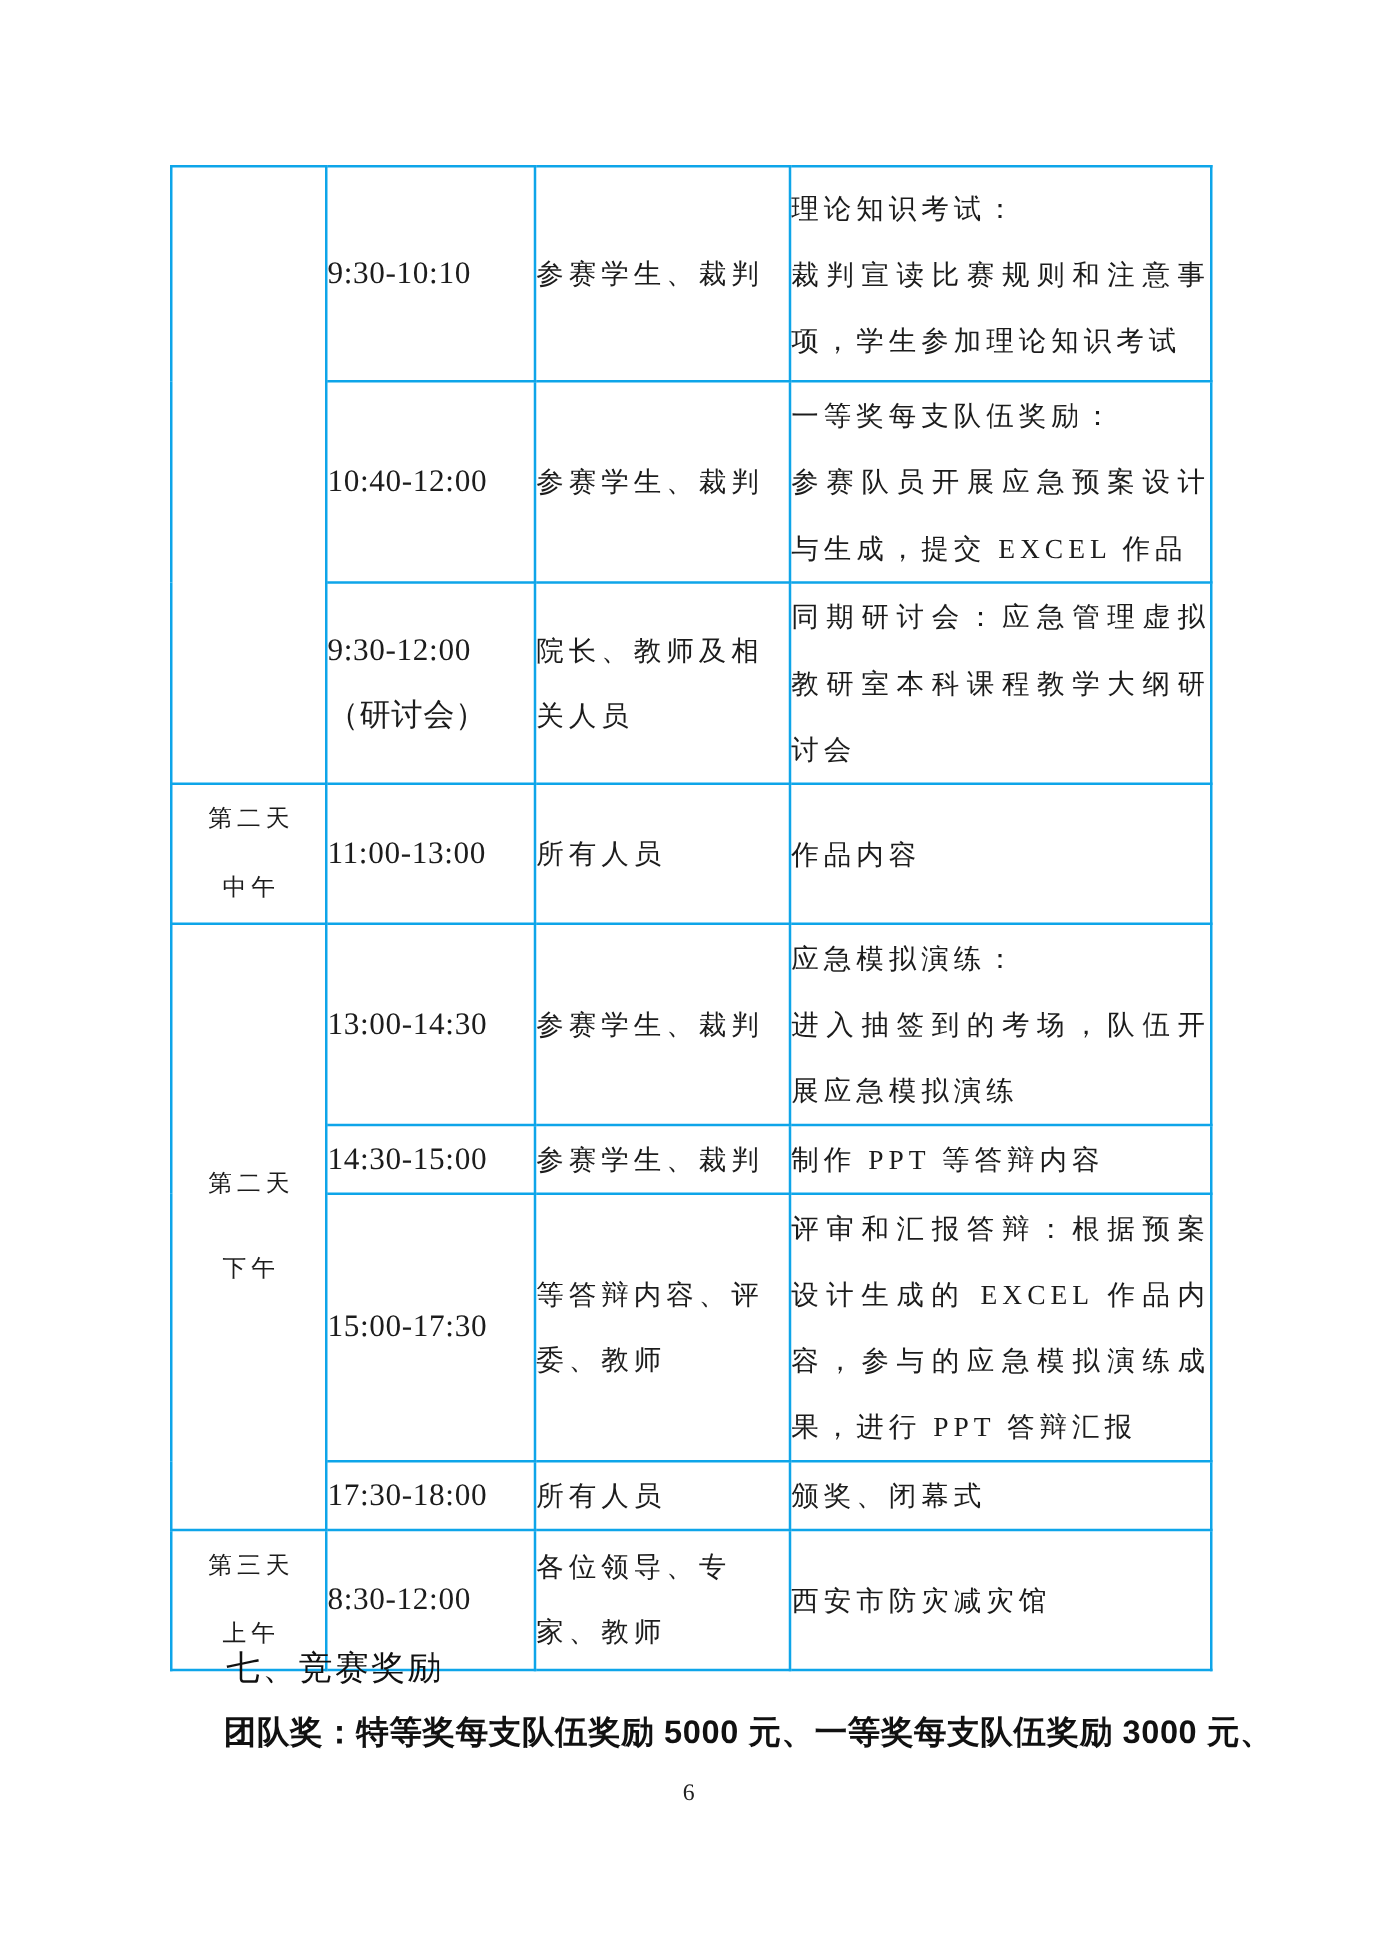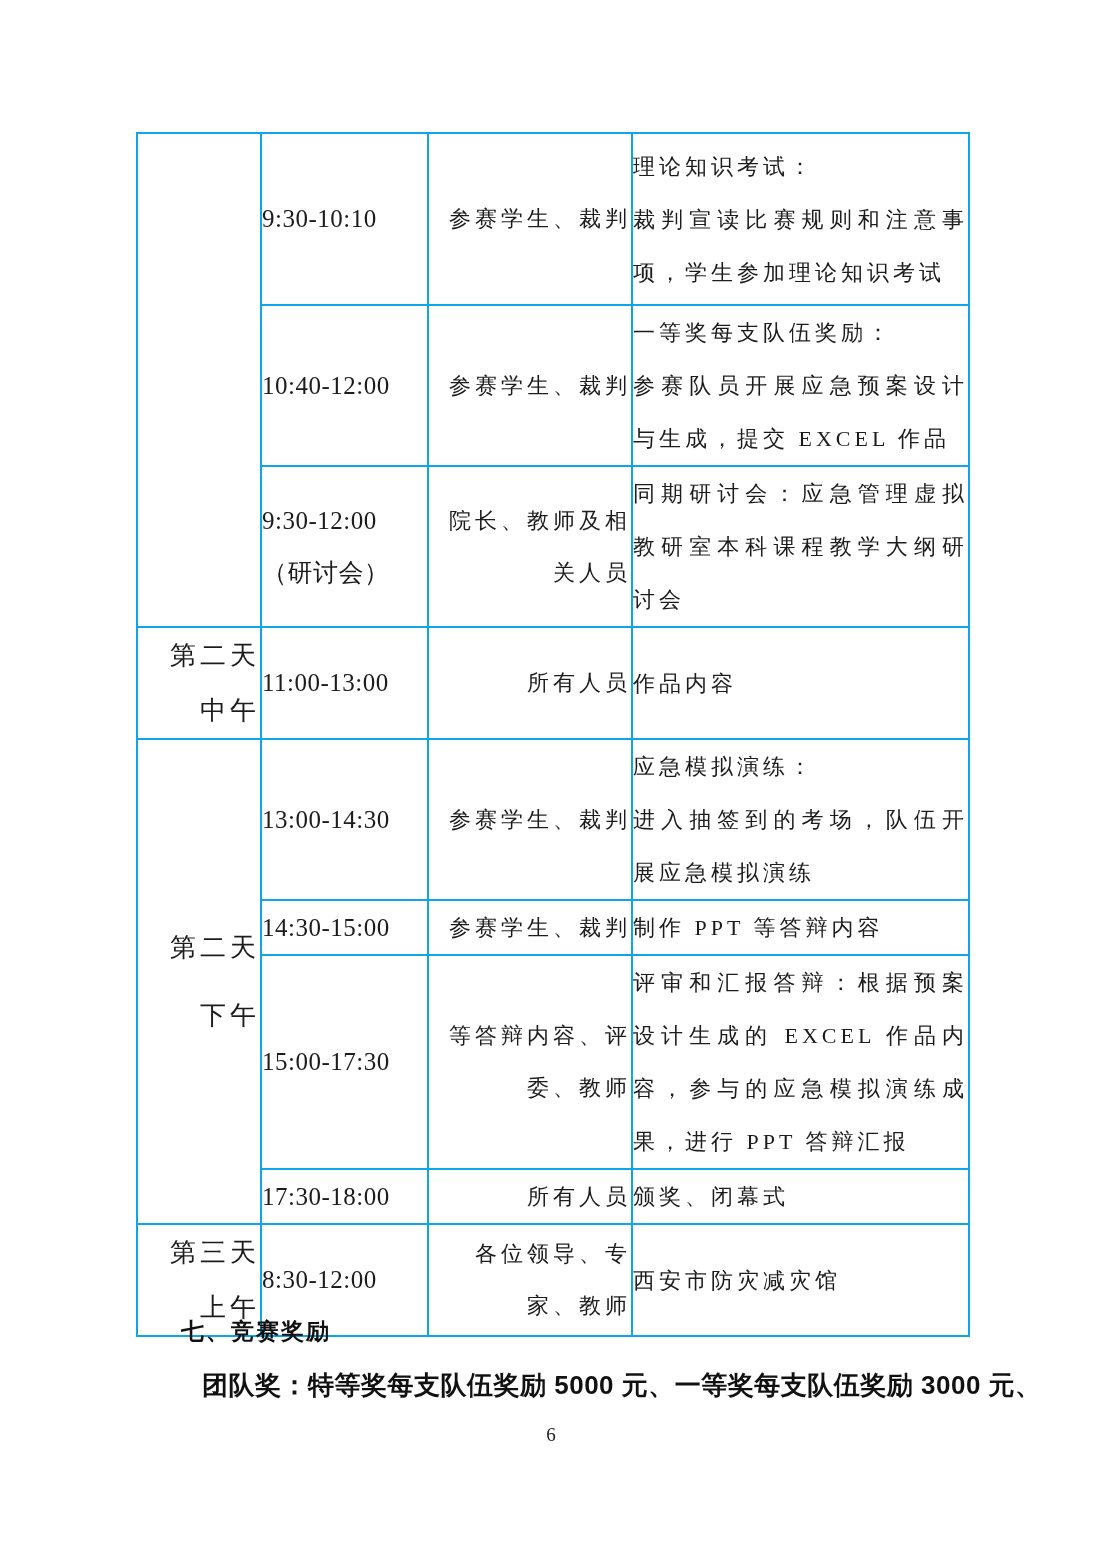--- a/index.html
+++ b/index.html
@@ -20,70 +20,69 @@
     width: 832px;
     border-collapse: collapse;
     table-layout: fixed;
   }
   table.schedule td {
     border: 2px solid #0ea5e9;
     vertical-align: middle;
     padding: 0;
   }
   td.day {
-    text-align: right;
-    font-size: 26px;
+    text-align: center;
+    font-size: 19px;
     letter-spacing: 4px;
     line-height: 55px;
   }
   td.day.tall { line-height: 68px; }
   td.day .dayline { text-indent: 4px; }
   td.time {
     text-align: left;
     font-size: 25px;
     letter-spacing: 0.5px;
     line-height: 52px;
     white-space: nowrap;
   }
   td.who {
-    text-align: right;
+    text-align: left;
     font-size: 22px;
     letter-spacing: 4px;
     line-height: 52px;
     padding: 0 5px;
   }
   td.what {
     font-size: 22px;
     letter-spacing: 4px;
     line-height: 53px;
     padding: 2px 10px;
     text-align: justify;
   }
   .heading {
     position: absolute;
     left: 181px;
     top: 1316px;
     font-family: "Liberation Sans", "DejaVu Sans", sans-serif;
-    font-weight: 700;
-    font-size: 23px;
+    font-weight: 400;
+    font-size: 27px;
     letter-spacing: 2px;
     color: #111111;
   }
   .rewards {
     position: absolute;
     left: 179px;
     top: 1368px;
     width: 840px;
     font-family: "Liberation Sans", "DejaVu Sans", sans-serif;
     font-weight: 700;
     font-size: 26px;
     letter-spacing: 0.5px;
     color: #111111;
     white-space: nowrap;
-    margin-left: 23px;
   }
   .pagenum {
     position: absolute;
     left: 0;
     top: 1424px;
     width: 1102px;
     text-align: center;
     font-size: 19px;
     color: #222222;
   }

